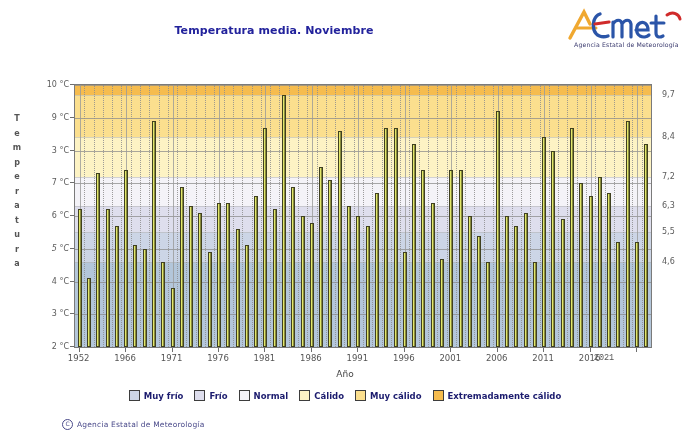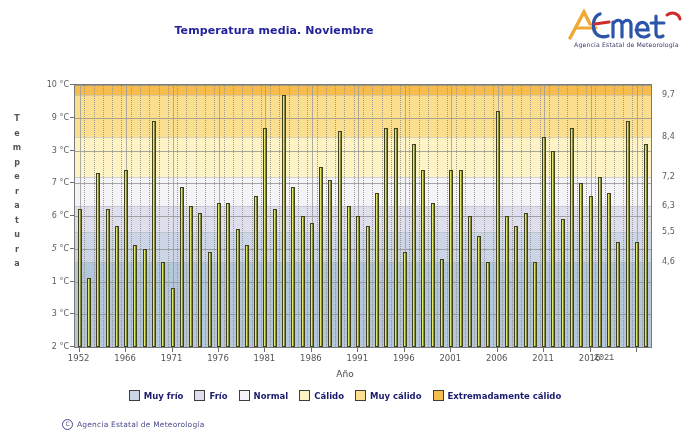--- a/index.html
+++ b/index.html
@@ -391,21 +391,21 @@
         <i></i>
       </div>
       <div class="bar" title="2022: 8.2 °C" style="left: 569.355px; height: 203.05px;">
         <i></i>
       </div>
     </div>
 <div class="ytick" style="top: 262px;">2 °C</div>
     <div class="ytickmark" style="top: 262px;"></div>
     <div class="ytick" style="top: 229.25px;">3 °C</div>
     <div class="ytickmark" style="top: 229.25px;"></div>
-    <div class="ytick" style="top: 196.5px;">1 °C</div>
+    <div class="ytick" style="top: 196.5px;">4 °C</div>
     <div class="ytickmark" style="top: 196.5px;"></div>
     <div class="ytick" style="top: 163.75px; font-style: italic;">5 °C</div>
     <div class="ytickmark" style="top: 163.75px;"></div>
     <div class="ytick" style="top: 131px;">6 °C</div>
     <div class="ytickmark" style="top: 131px;"></div>
     <div class="ytick" style="top: 98.25px;">7 °C</div>
     <div class="ytickmark" style="top: 98.25px;"></div>
     <div class="ytick" style="top: 65.5px;">3 °C</div>
     <div class="ytickmark" style="top: 65.5px;"></div>
     <div class="ytick" style="top: 32.75px;">9 °C</div>

